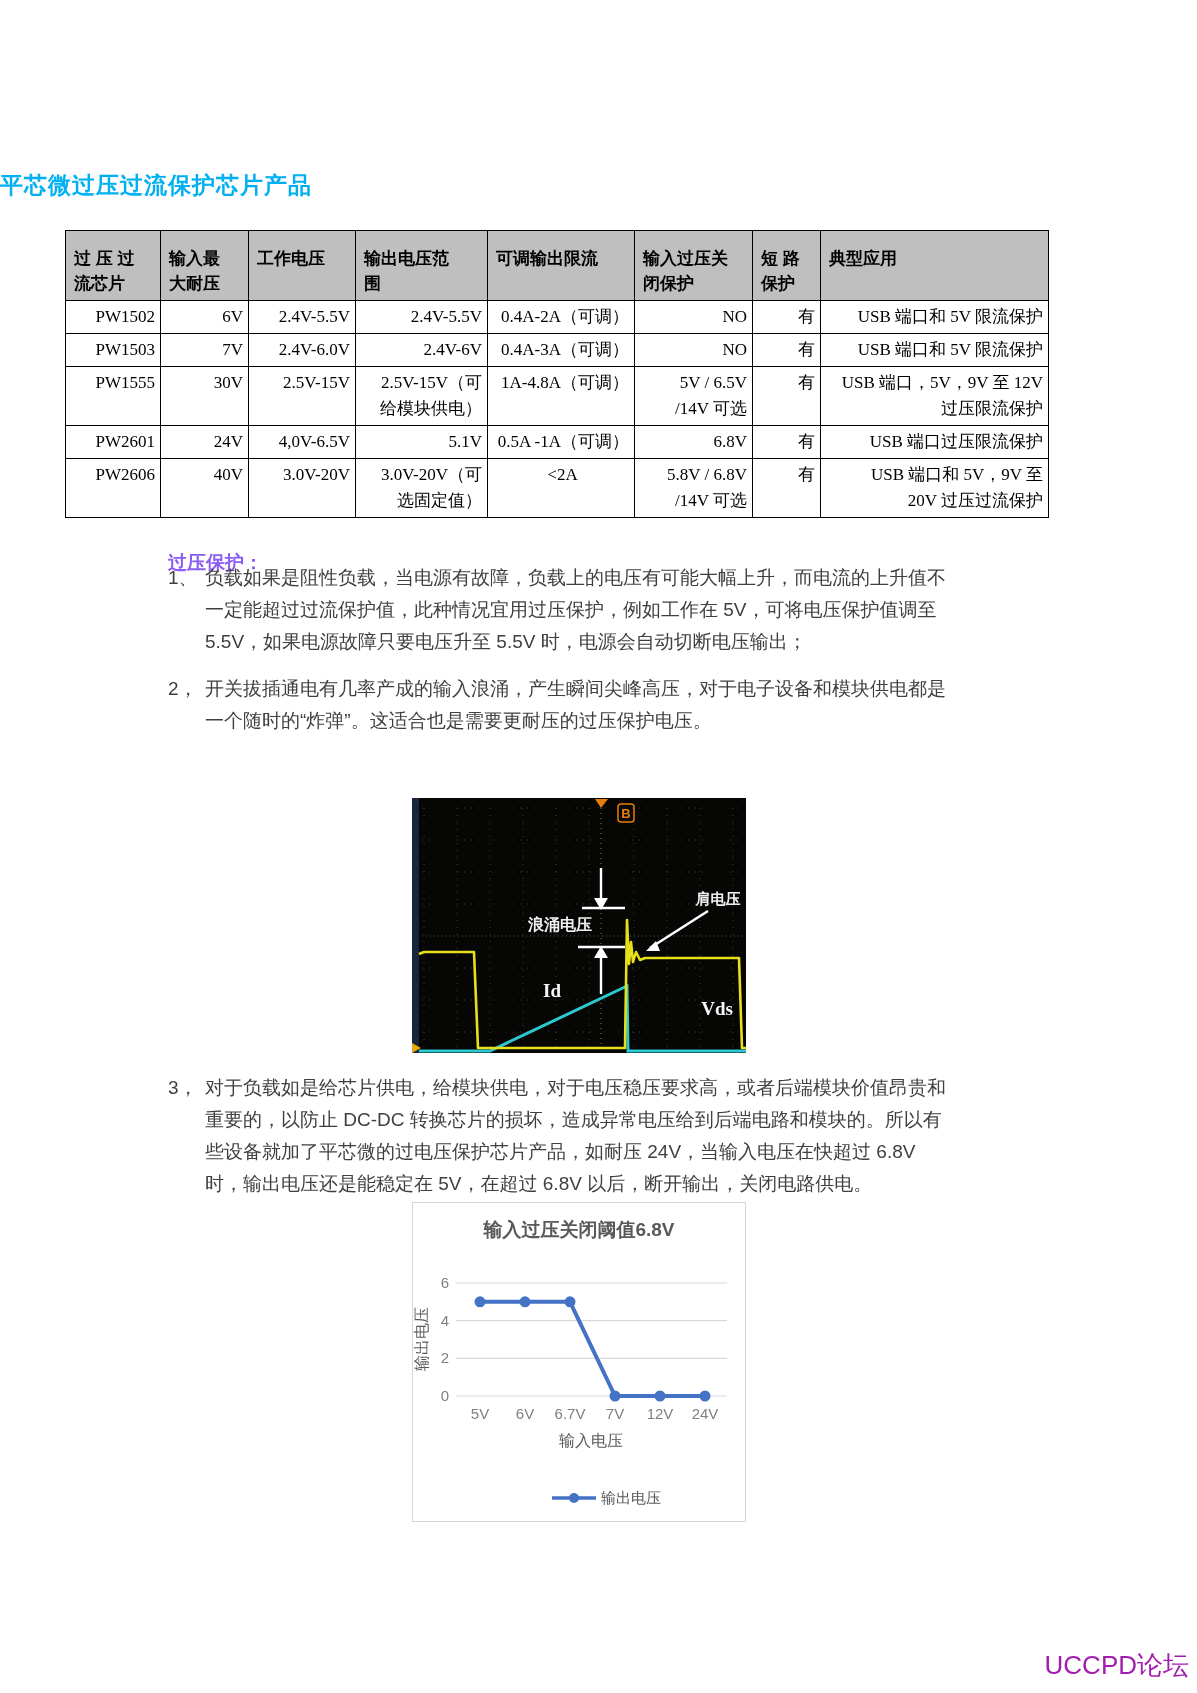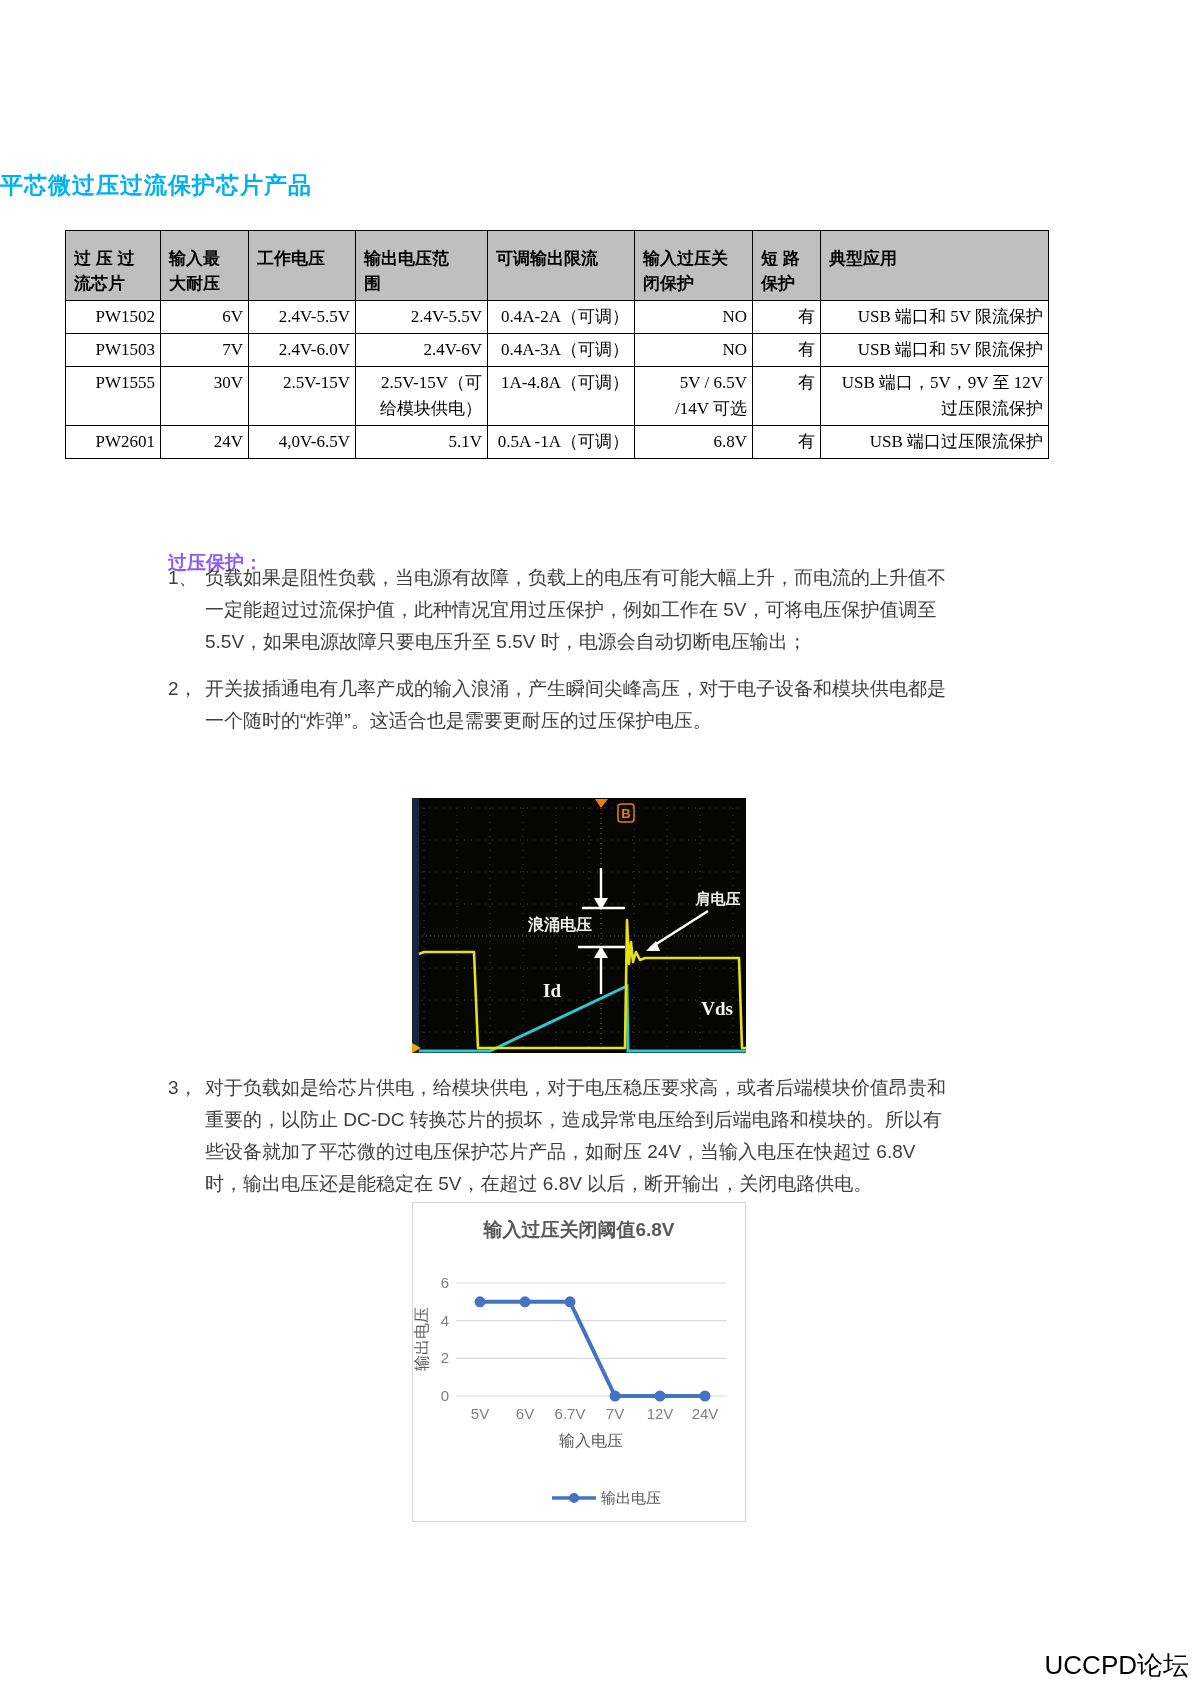--- a/index.html
+++ b/index.html
@@ -48,21 +48,21 @@
     position:absolute; left:412px; top:1202px; width:334px; height:320px;
     border:1px solid #d5d5d5; background:#fff; box-sizing:border-box;
   }
   .chart-title {
     position:absolute; top:14px; left:0; width:100%; text-align:center;
     font-size:19px; font-weight:bold; color:#595959;
   }
   .chart-svg { position:absolute; left:0; top:0; }
   .watermark {
     position:absolute; top:1648px; right:8px;
-    font-size:26px; color:#000000; font-weight:normal;
+    font-size:26px; color:#a21caf; font-weight:normal;
   }
 </style>
 </head>
 <body>
 
 <h1 class="page-title">平芯微过压过流保护芯片产品</h1>
 
 <table class="products">
   <colgroup>
       <col style="width: 95px;">
@@ -127,20 +127,33 @@
       </tr>
       <tr>
         <td>PW2601</td>
         <td>24V</td>
         <td>4,0V-6.5V</td>
         <td>5.1V</td>
         <td>0.5A -1A（可调）</td>
         <td>6.8V</td>
         <td>有</td>
         <td>USB 端口过压限流保护</td>
+      </tr>
+      <tr>
+        <td>PW2606</td>
+        <td>40V</td>
+        <td>3.0V-20V</td>
+        <td>3.0V-20V（可
+选固定值）</td>
+        <td class="ctr">&lt;2A</td>
+        <td>5.8V / 6.8V
+/14V 可选</td>
+        <td>有</td>
+        <td>USB 端口和 5V，9V 至
+20V 过压过流保护</td>
       </tr>
     </tbody>
 </table>
 
 <div class="sec-heading">过压保护：</div>
 
 <div class="list-item" id="item1">
   <span class="num">1、</span>
   <span class="txt">负载如果是阻性负载，当电源有故障，负载上的电压有可能大幅上升，而电流的上升值不一定能超过过流保护值，此种情况宜用过压保护，例如工作在 5V，可将电压保护值调至 5.5V，如果电源故障只要电压升至 5.5V 时，电源会自动切断电压输出；</span>
 </div>

